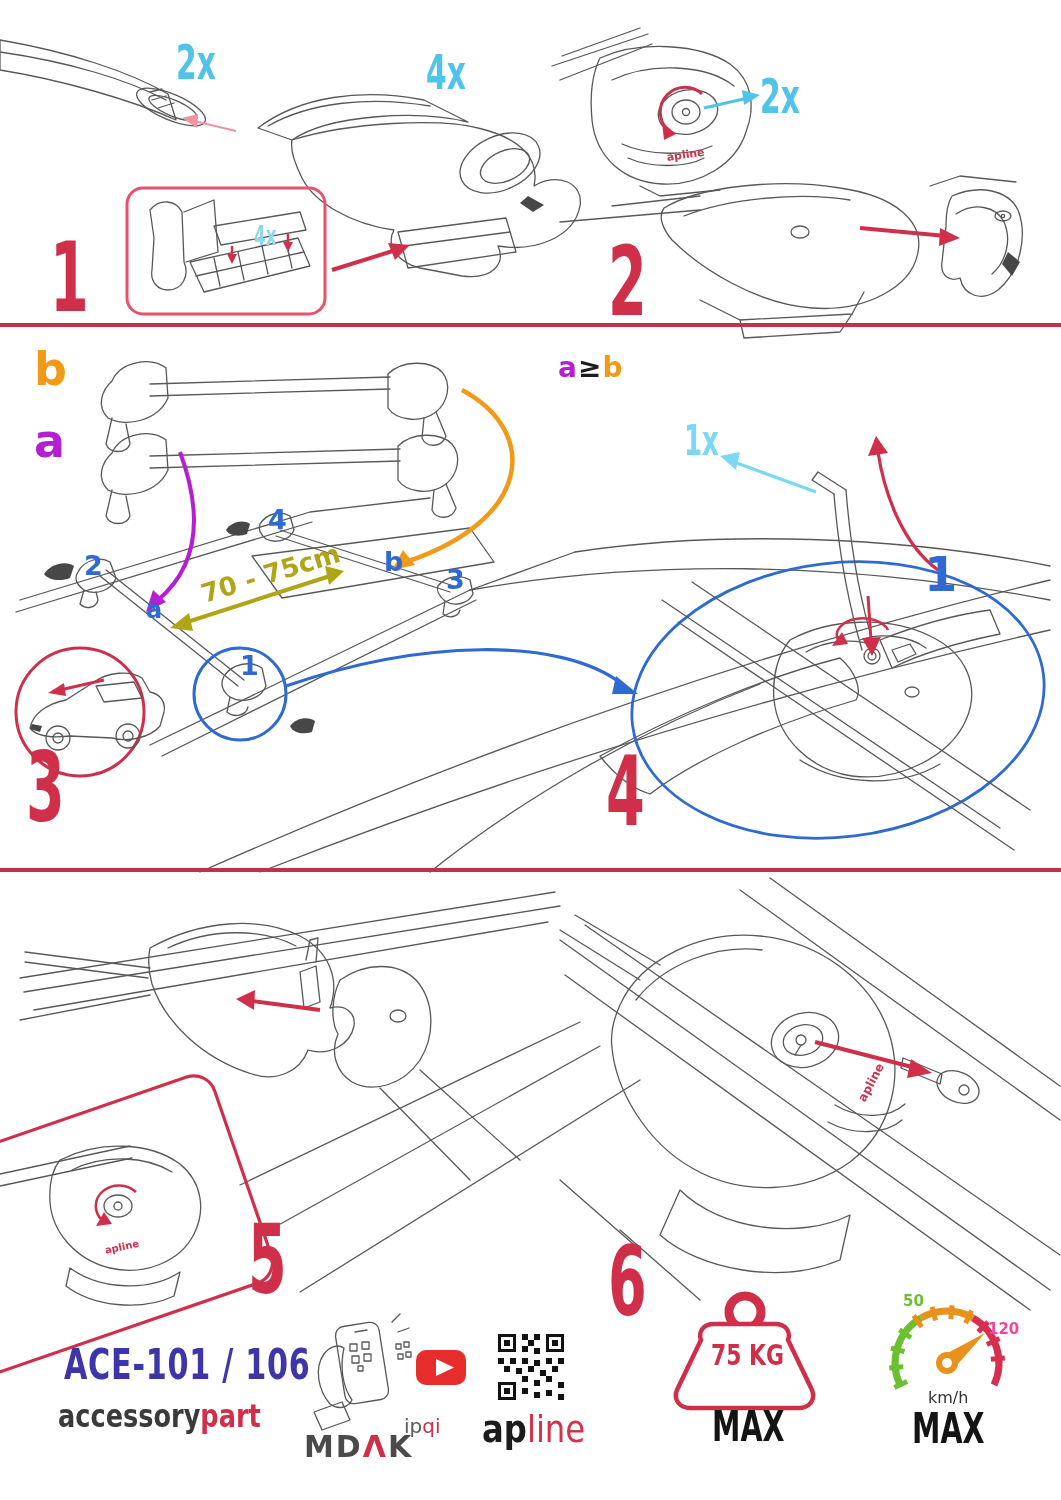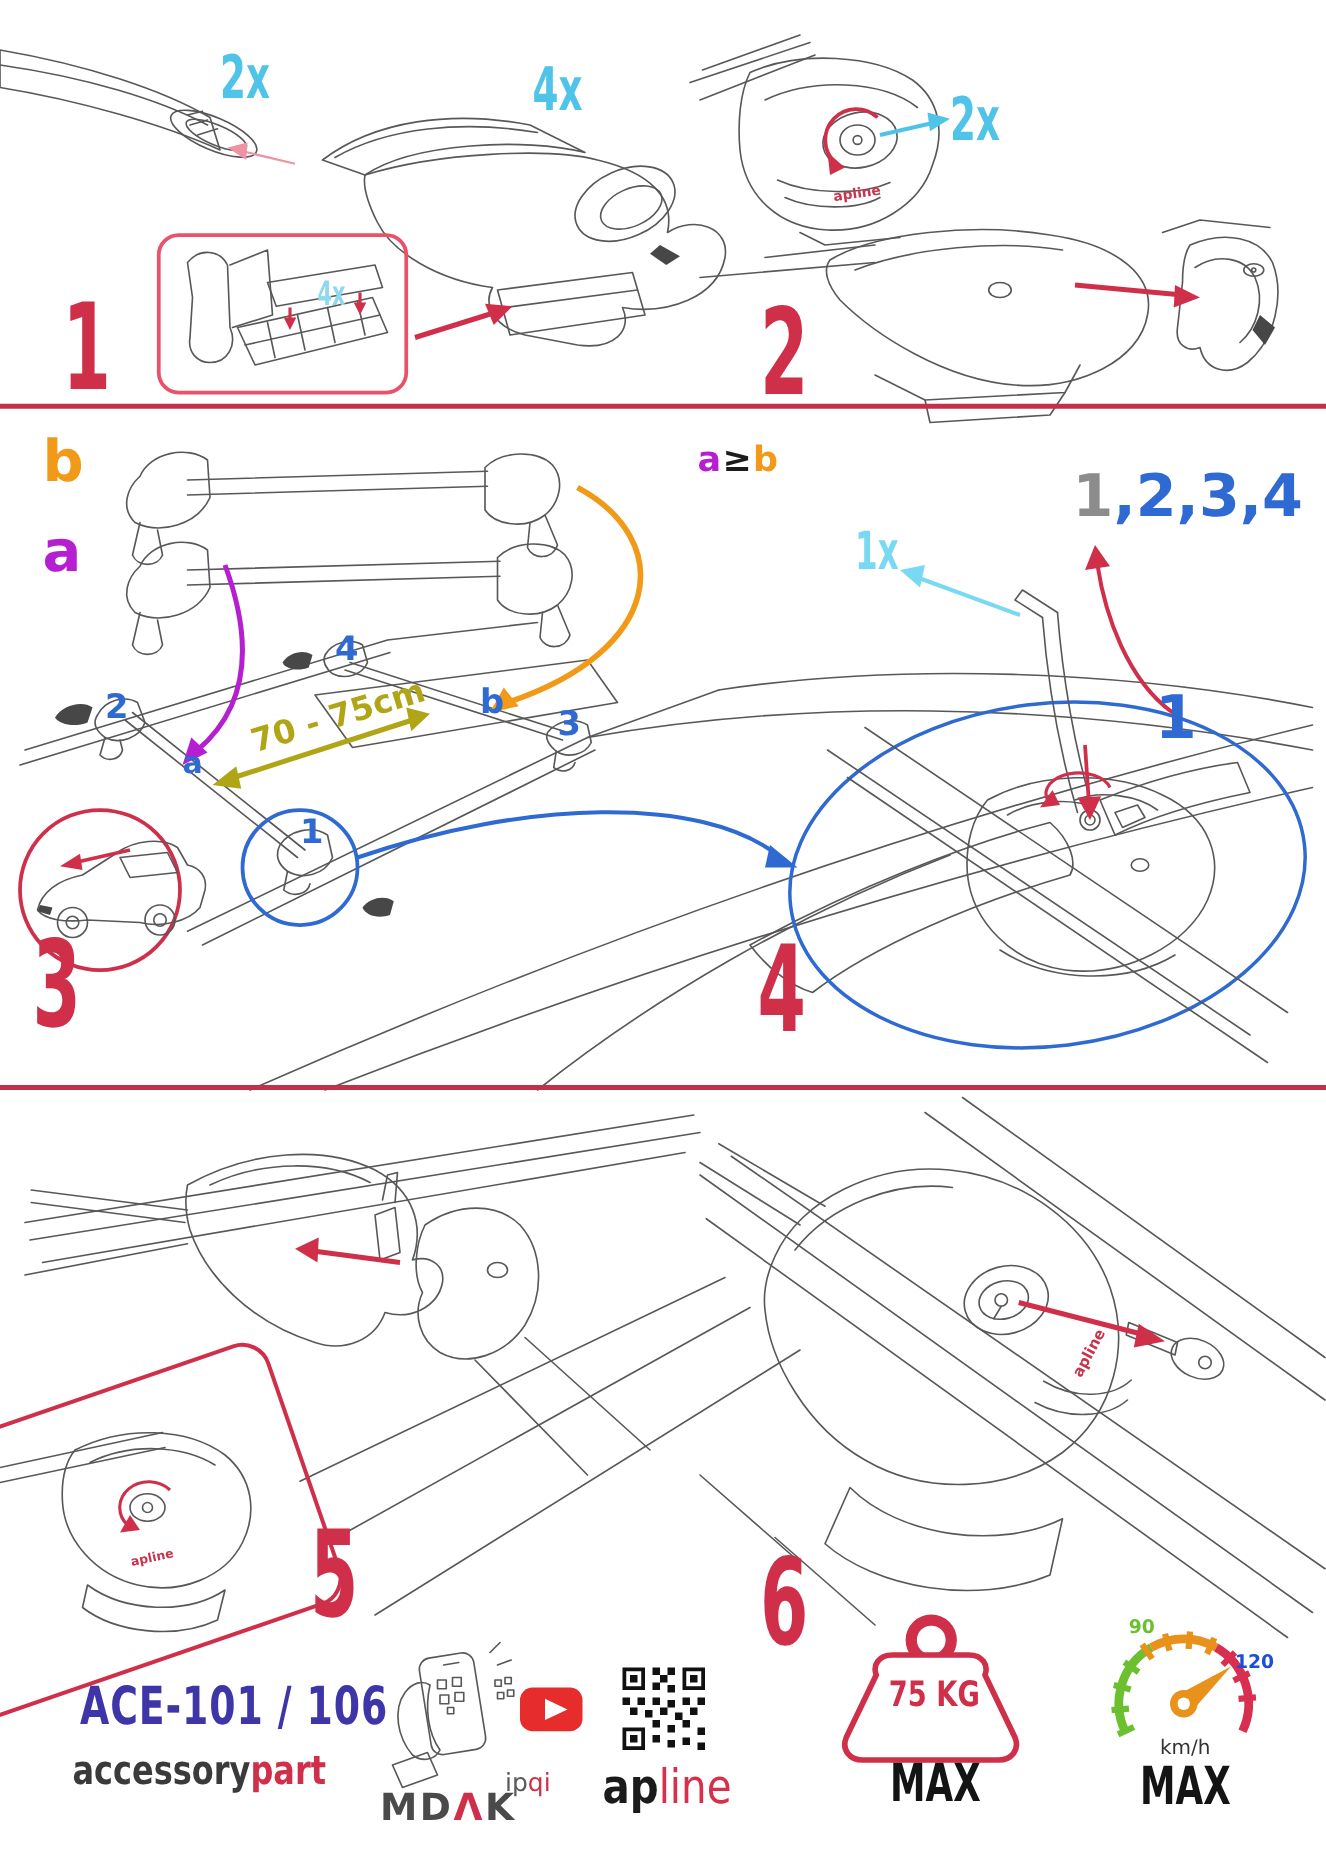--- a/index.html
+++ b/index.html
@@ -31,21 +31,21 @@
   .brandrow{font-weight:bold;font-size:32px;transform:scaleX(.8);}
   .mdak{font-weight:bold;font-size:30px;letter-spacing:2px;color:#4a4a4a;margin-top:16px;}
   .ipqi{font-size:20px;color:#5a5a5a;}
   .apline{font-size:38px;transform:scaleX(.85);}
   .apline b{color:#1b1b1b;}
   .apline span.red{color:#d6304a;}
   .watermark{color:#c8344c;font-weight:bold;}
   .kg{color:#d02f4a;font-weight:bold;font-size:28px;transform:scaleX(.78);}
   .max{color:#141414;font-weight:bold;font-size:42px;transform:scaleX(.68);}
   .sp60{color:#6cc030;font-weight:bold;font-size:15px;}
-  .sp120{color:#1d4ed8;font-weight:bold;font-size:15px;}
+  .sp120{color:#ec4899;font-weight:bold;font-size:15px;}
   .kmh{color:#333;font-size:16px;}
 </style>
 </head>
 <body>
 
 <div class="page">
 
 <svg class="art" width="1061" height="1500" viewBox="0 0 1061 1500">
 
   <g class="ink">
@@ -383,39 +383,38 @@
 <div class="lbl roofnum" style="left:84px;top:552px">2</div>
 <div class="lbl roofnum" style="left:268px;top:506px">4</div>
 <div class="lbl roofnum c-orange" style="left:384px;top:548px">b</div>
 <div class="lbl roofnum" style="left:446px;top:566px">3</div>
 <div class="lbl roofnum c-magenta" style="left:146px;top:598px;font-size:24px">a</div>
 <div class="lbl dist" style="left:198px;top:582px">70 - 75cm</div>
 <div class="lbl roofnum" style="left:240px;top:652px">1</div>
 <div class="lbl num" style="left:26px;top:740px">3</div>
 
 <div class="lbl rule" style="left:558px;top:354px"><span class="c-magenta">a</span><span class="c-dark">≥</span><span class="c-orange">b</span></div>
-<div class="lbl order" style="left:858px;top:374px"><span class="c-gray">1</span><span class="c-blue">,2,3,4</span></div>
 <div class="lbl qty qty-lite" style="left:684px;top:420px;font-size:42px">1x</div>
 <div class="lbl callout1" style="left:924px;top:550px">1</div>
 <div class="lbl num" style="left:606px;top:744px">4</div>
 
 <div class="lbl num" style="left:248px;top:1212px">5</div>
 <div class="lbl watermark" style="left:104px;top:1246px;font-size:10px;transform:rotate(-12deg)">apline</div>
 
 <div class="lbl num" style="left:608px;top:1234px">6</div>
 <div class="lbl watermark" style="left:856px;top:1098px;font-size:12px;transform:rotate(-62deg)">apline</div>
 
 <div class="lbl model" style="left:64px;top:1344px">ACE-101 / 106</div>
 <div class="lbl brandrow" style="left:58px;top:1400px"><span style="color:#3a3a3a">accessory</span><span class="c-red">part</span></div>
 
 <div class="lbl mdak" style="left:304px;top:1416px"><span>MD</span><span class="c-red">Λ</span><span>K</span></div>
 <div class="lbl ipqi" style="left:404px;top:1416px"><span>ip</span><span class="c-red">qi</span></div>
 <div class="lbl apline" style="left:482px;top:1410px"><b>ap</b><span class="red">line</span></div>
 
 <div class="lbl kg" style="left:711px;top:1342px">75 KG</div>
 <div class="lbl max" style="left:712px;top:1406px">MAX</div>
 
-<div class="lbl sp60" style="left:903px;top:1294px">90</div>
+<div class="lbl sp60" style="left:903px;top:1294px">50</div>
 <div class="lbl sp120" style="left:988px;top:1322px">120</div>
 <div class="lbl kmh" style="left:928px;top:1390px">km/h</div>
 <div class="lbl max" style="left:912px;top:1408px">MAX</div>
 
 </div>
 
 </body></html>

